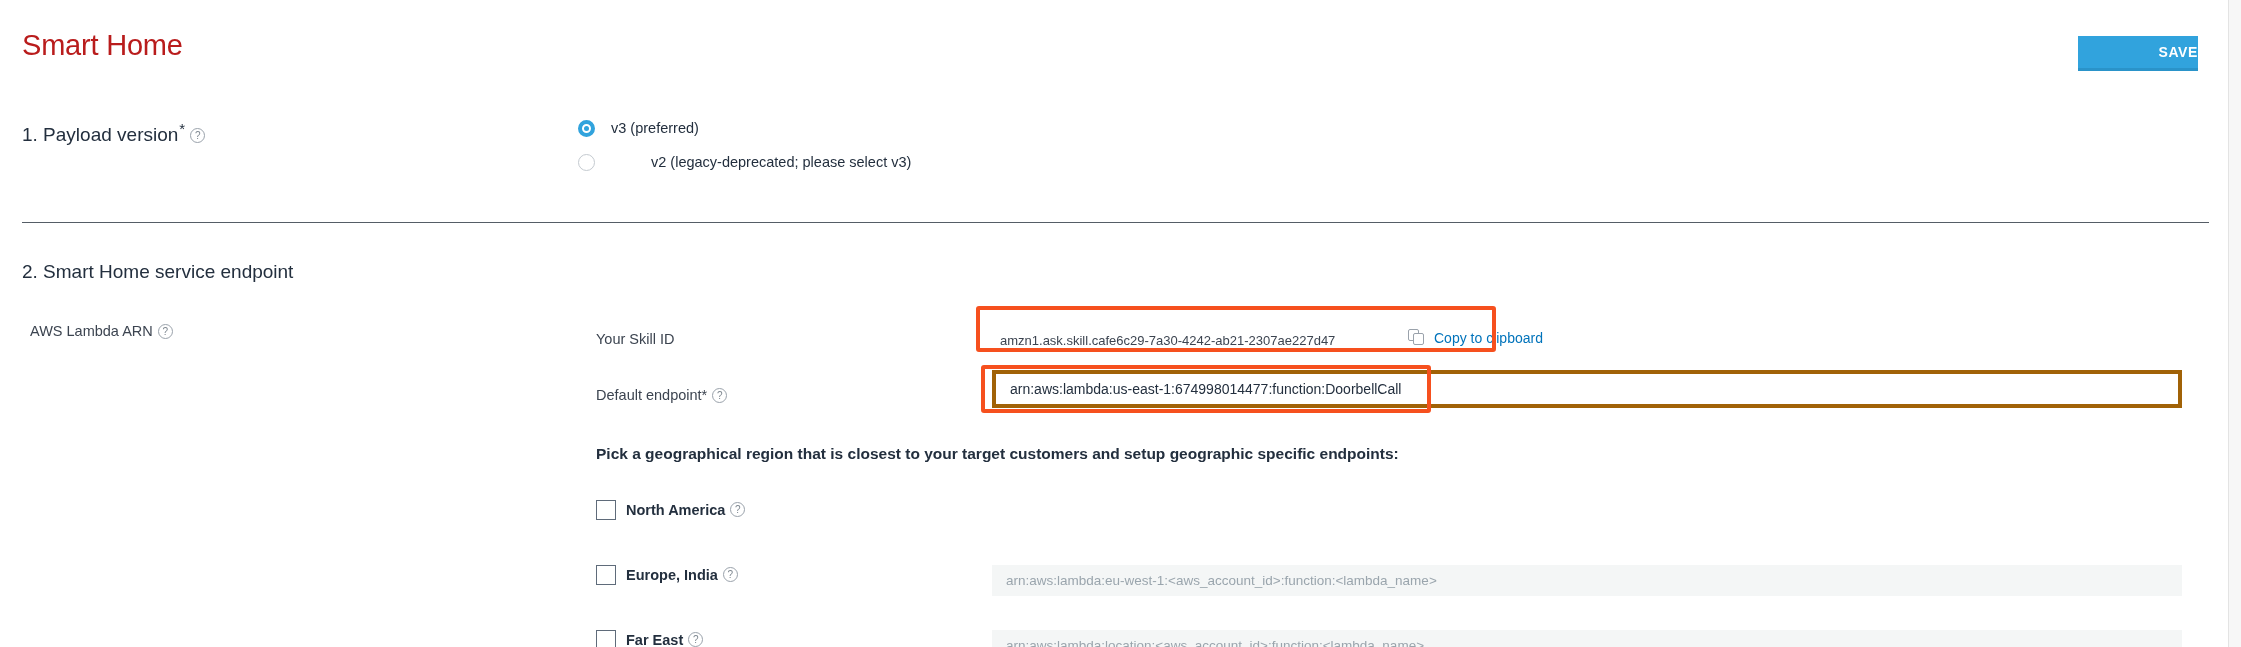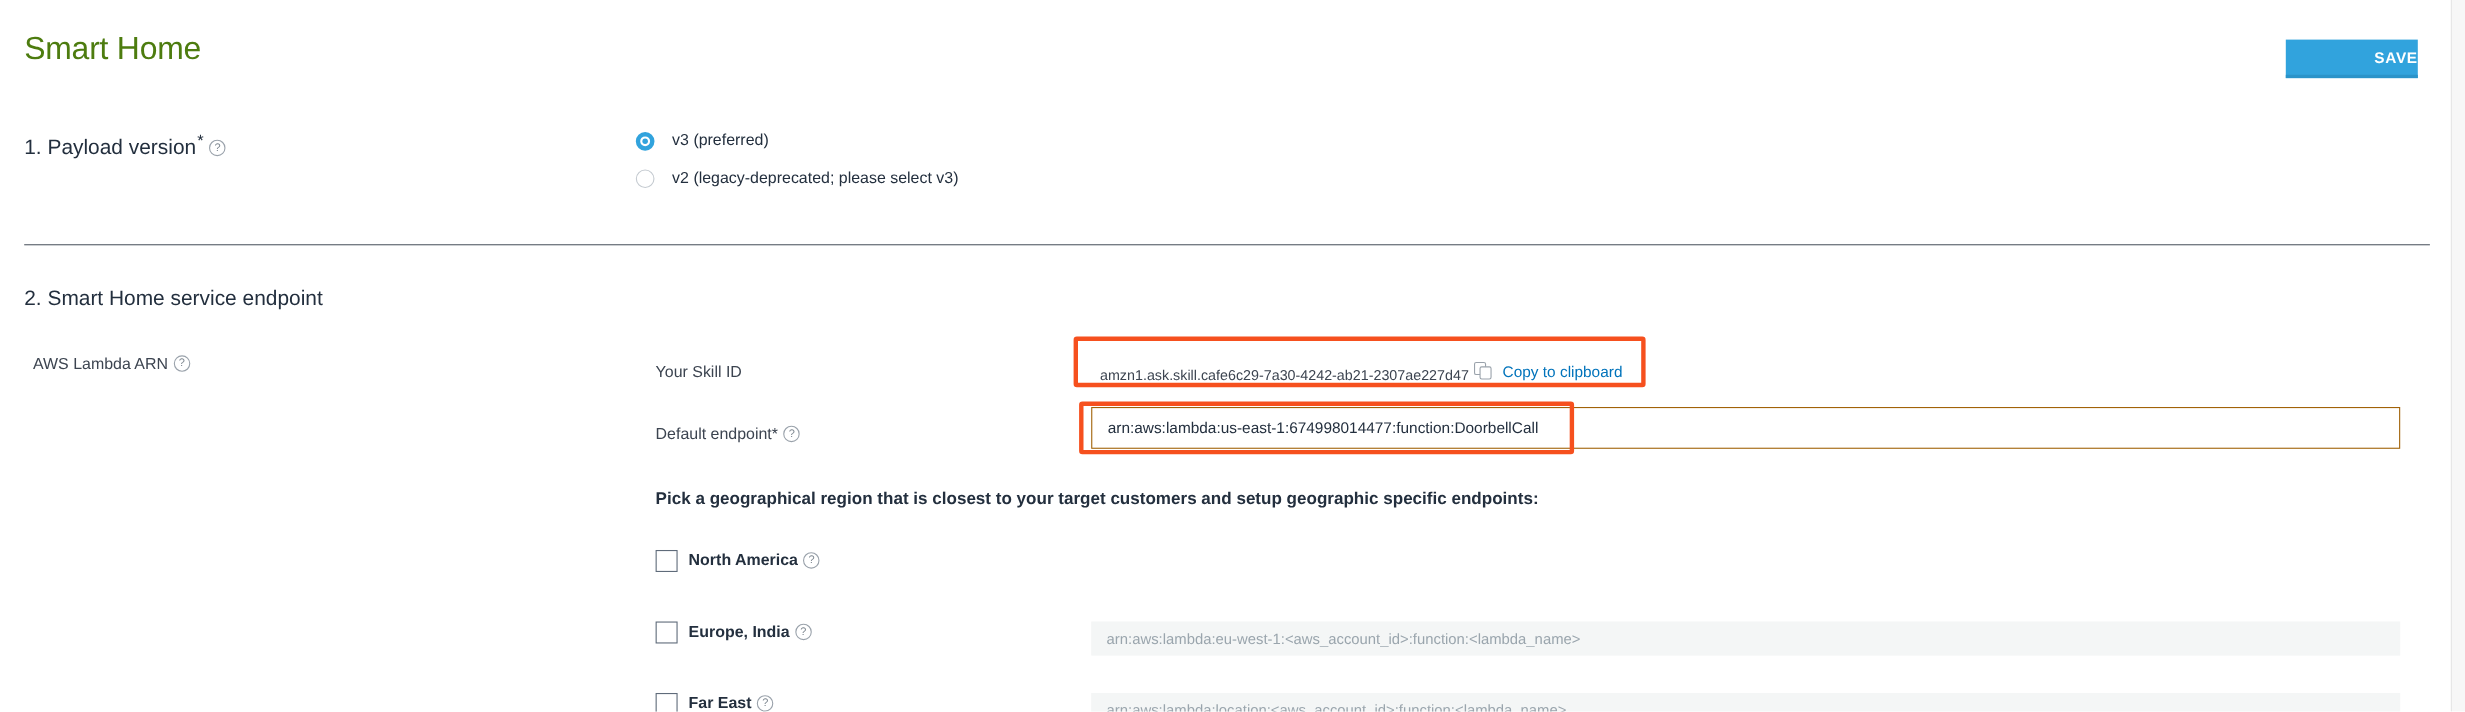--- a/index.html
+++ b/index.html
@@ -33,21 +33,21 @@
     background: #f7f7f7;
   }
 
   
   .page-title {
     position: absolute;
     left: 22px; top: 30px;
     font-size: 29px;
     font-weight: 400;
     letter-spacing: -0.2px;
-    color: #4d7c0f;
+    color: #b91c1c;
     line-height: 1.1;
   }
   .save-button {
     position: absolute;
     left: 2078px; top: 36px;
     width: 120px; height: 35px;
     background: #31a3dd;
     border: none;
     border-bottom: 3px solid #2a93c9;
     color: #ffffff;
@@ -97,21 +97,21 @@
   }
 
   
   .radio-row {
     position: absolute;
     display: flex;
     align-items: flex-start;
     cursor: pointer;
   }
   #radio-v3 { left: 578px; top: 120px; }
-  #radio-v2 { left: 578px; top: 154px; }
+  #radio-v2 { left: 578px; top: 154px; gap: 40px; }
 
   .radio-outer {
     width: 17px; height: 17px;
     border-radius: 50%;
     border: 1px solid #c4cad0;
     background: #ffffff;
     display: flex;
     align-items: center;
     justify-content: center;
     flex: 0 0 auto;
@@ -155,21 +155,21 @@
   .skill-id-value {
     position: absolute;
     left: 1000px; top: 333px;
     font-size: 13px;
     color: #3c4450;
     white-space: nowrap;
   }
 
   .copy-link {
     position: absolute;
-    left: 1340px; top: 329px;
+    left: 1408px; top: 329px;
     display: flex;
     align-items: center;
     cursor: pointer;
     white-space: nowrap;
   }
   .copy-icon {
     width: 17px; height: 17px;
     position: relative;
     flex: 0 0 auto;
     margin-right: 9px;
@@ -193,21 +193,21 @@
   .copy-text {
     font-size: 14px;
     color: #0073bb;
   }
 
   
   .endpoint-input {
     position: absolute;
     left: 992px; top: 370px;
     width: 1190px; height: 38px;
-    border: 1px solid #a16207;
+    border: 4px solid #a16207;
     background: #ffffff;
     font-family: "Liberation Sans", sans-serif;
     font-size: 14px;
     color: #232f3e;
     padding: 0 14px;
     outline: none;
   }
 
   
   .annot-box {

